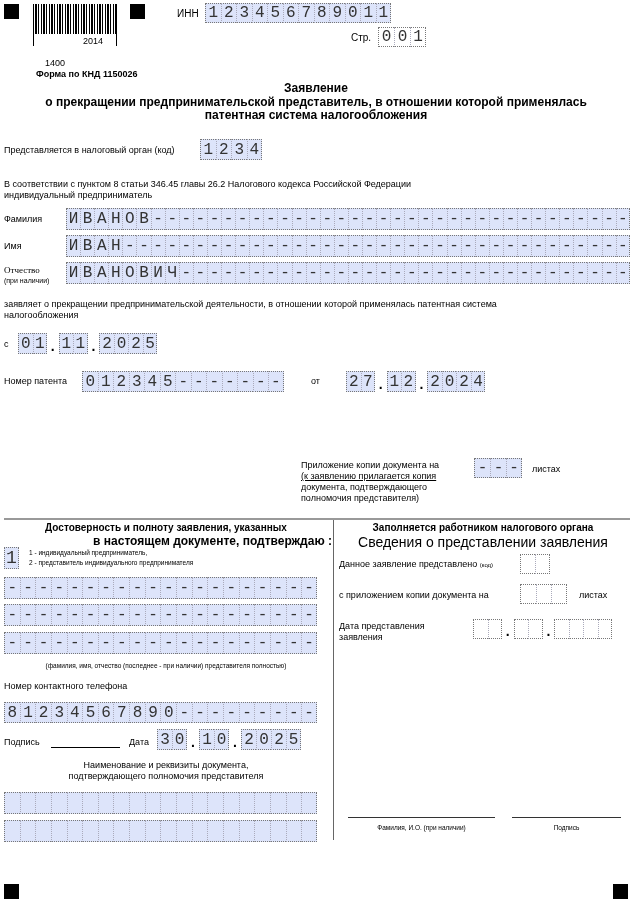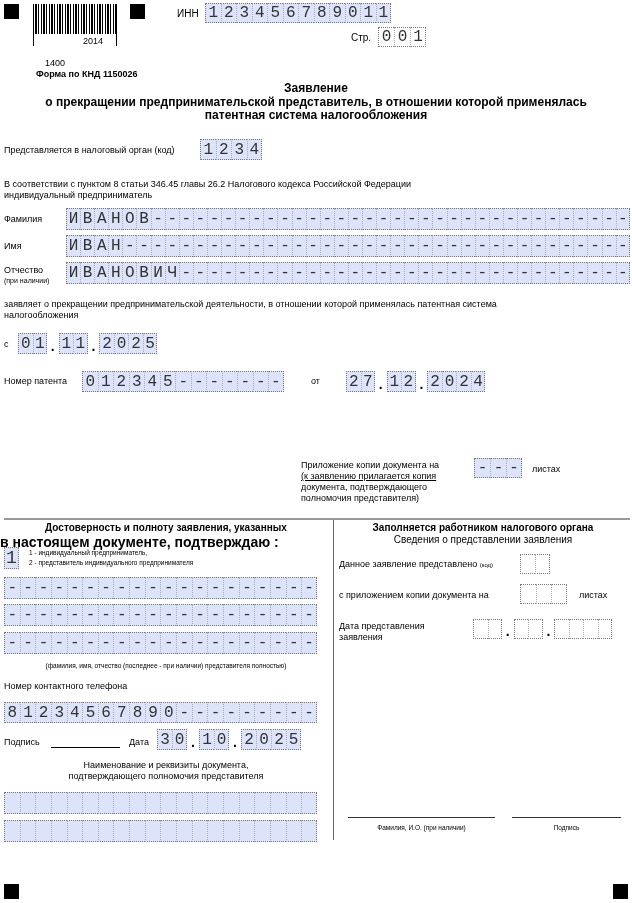--- a/index.html
+++ b/index.html
@@ -172,21 +172,21 @@
     <div class="cell fill" style="width: 14.1px; height: 22px; font-size: 16px;">-</div>
     <div class="cell fill" style="width: 14.1px; height: 22px; font-size: 16px;">-</div>
     <div class="cell fill" style="width: 14.1px; height: 22px; font-size: 16px;">-</div>
     <div class="cell fill" style="width: 14.1px; height: 22px; font-size: 16px;">-</div>
     <div class="cell fill" style="width: 14.1px; height: 22px; font-size: 16px;">-</div>
     <div class="cell fill" style="width: 14.1px; height: 22px; font-size: 16px;">-</div>
     <div class="cell fill" style="width: 14.1px; height: 22px; font-size: 16px;">-</div>
     <div class="cell fill" style="width: 14.1px; height: 22px; font-size: 16px;">-</div>
   </div>
 
-<span class="abs lbl" style="left:4px;top:265px;">Отчество</span>
+<span class="abs lbl" style="left:4px;top:265px;font-family:Liberation Serif, serif;">Отчество</span>
 <span class="abs lbl-sm" style="left:4px;top:277px;">(при наличии)</span>
 <div class="field" style="left:66px;top:262px;">
     <div class="cell fill" style="width: 14.1px; height: 22px; font-size: 16px;">И</div>
     <div class="cell fill" style="width: 14.1px; height: 22px; font-size: 16px;">В</div>
     <div class="cell fill" style="width: 14.1px; height: 22px; font-size: 16px;">А</div>
     <div class="cell fill" style="width: 14.1px; height: 22px; font-size: 16px;">Н</div>
     <div class="cell fill" style="width: 14.1px; height: 22px; font-size: 16px;">О</div>
     <div class="cell fill" style="width: 14.1px; height: 22px; font-size: 16px;">В</div>
     <div class="cell fill" style="width: 14.1px; height: 22px; font-size: 16px;">И</div>
     <div class="cell fill" style="width: 14.1px; height: 22px; font-size: 16px;">Ч</div>
@@ -291,21 +291,21 @@
     <div class="cell fill" style="width: 16px; height: 20px; font-size: 16px;">-</div>
     <div class="cell fill" style="width: 16px; height: 20px; font-size: 16px;">-</div>
     <div class="cell fill" style="width: 16px; height: 20px; font-size: 16px;">-</div>
   </div>
 <span class="abs lbl" style="left:532px;top:464px;">листах</span>
 
 <div class="hline" style="left:4px;top:518px;width:626px;"></div>
 <div class="vline" style="left:333px;top:520px;height:320px;"></div>
 
 <div class="abs" style="left:0;width:332px;top:522px;text-align:center;font-size:10px;font-weight:bold;">Достоверность и полноту заявления, указанных</div>
-<div class="abs" style="left:0;width:332px;top:534px;text-align:left;font-size:14px;font-weight:bold;">в настоящем документе, подтверждаю :</div>
+<div class="abs" style="left:0;width:332px;top:534px;text-align:right;font-size:12px;font-weight:bold;">в настоящем документе, подтверждаю :</div>
 <div class="field" style="left:4px;top:547px;">
     <div class="cell fill" style="width: 15px; height: 22px; font-size: 18px;">1</div>
   </div>
 <span class="abs" style="left:29px;top:549px;font-size:6.5px;">1 - индивидуальный предприниматель,</span>
 <span class="abs" style="left:29px;top:559px;font-size:6.5px;">2 - представитель индивидуального предпринимателя</span>
 
 <div class="field" style="left:4px;top:577px;">
     <div class="cell fill" style="width: 15.65px; height: 22px; font-size: 16px;">-</div>
     <div class="cell fill" style="width: 15.65px; height: 22px; font-size: 16px;">-</div>
     <div class="cell fill" style="width: 15.65px; height: 22px; font-size: 16px;">-</div>
@@ -460,21 +460,21 @@
     <div class="cell fill" style="width: 15.65px; height: 22px; font-size: 16px;"></div>
     <div class="cell fill" style="width: 15.65px; height: 22px; font-size: 16px;"></div>
     <div class="cell fill" style="width: 15.65px; height: 22px; font-size: 16px;"></div>
     <div class="cell fill" style="width: 15.65px; height: 22px; font-size: 16px;"></div>
     <div class="cell fill" style="width: 15.65px; height: 22px; font-size: 16px;"></div>
     <div class="cell fill" style="width: 15.65px; height: 22px; font-size: 16px;"></div>
     <div class="cell fill" style="width: 15.65px; height: 22px; font-size: 16px;"></div>
   </div>
 
 <div class="abs" style="left:334px;width:298px;top:522px;text-align:center;font-size:10px;font-weight:bold;">Заполняется работником налогового органа</div>
-<div class="abs" style="left:334px;width:298px;top:534px;text-align:center;font-size:10px;">Сведения о представлении заявления</div>
+<div class="abs" style="left:334px;width:298px;top:534px;text-align:center;font-size:14px;">Сведения о представлении заявления</div>
 
 <span class="abs lbl" style="left:339px;top:559px;"><span>Данное заявление представлено</span> <span style="font-size:6px;">(код)</span></span>
 <div class="field" style="left:520px;top:554px;">
     <div class="cell" style="width: 15px; height: 20px; font-size: 16px;"></div>
     <div class="cell" style="width: 15px; height: 20px; font-size: 16px;"></div>
   </div>
 
 <span class="abs lbl" style="left:339px;top:590px;">с приложением копии документа на</span>
 <div class="field" style="left:520px;top:584px;">
     <div class="cell" style="width: 15.5px; height: 20px; font-size: 16px;"></div>

